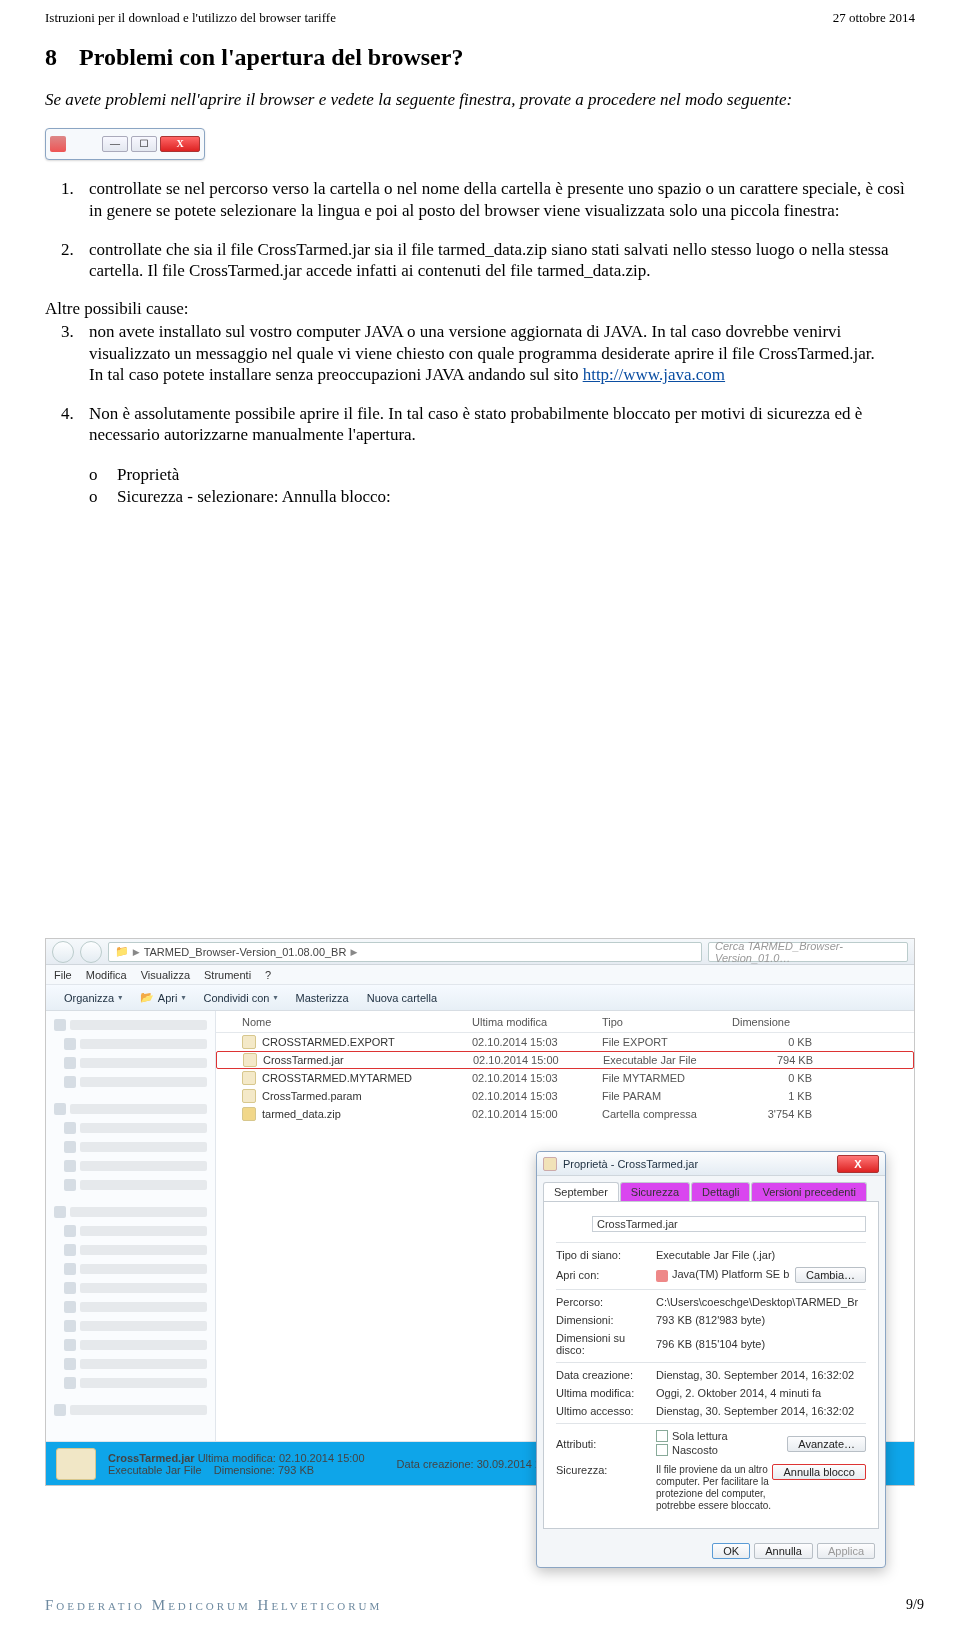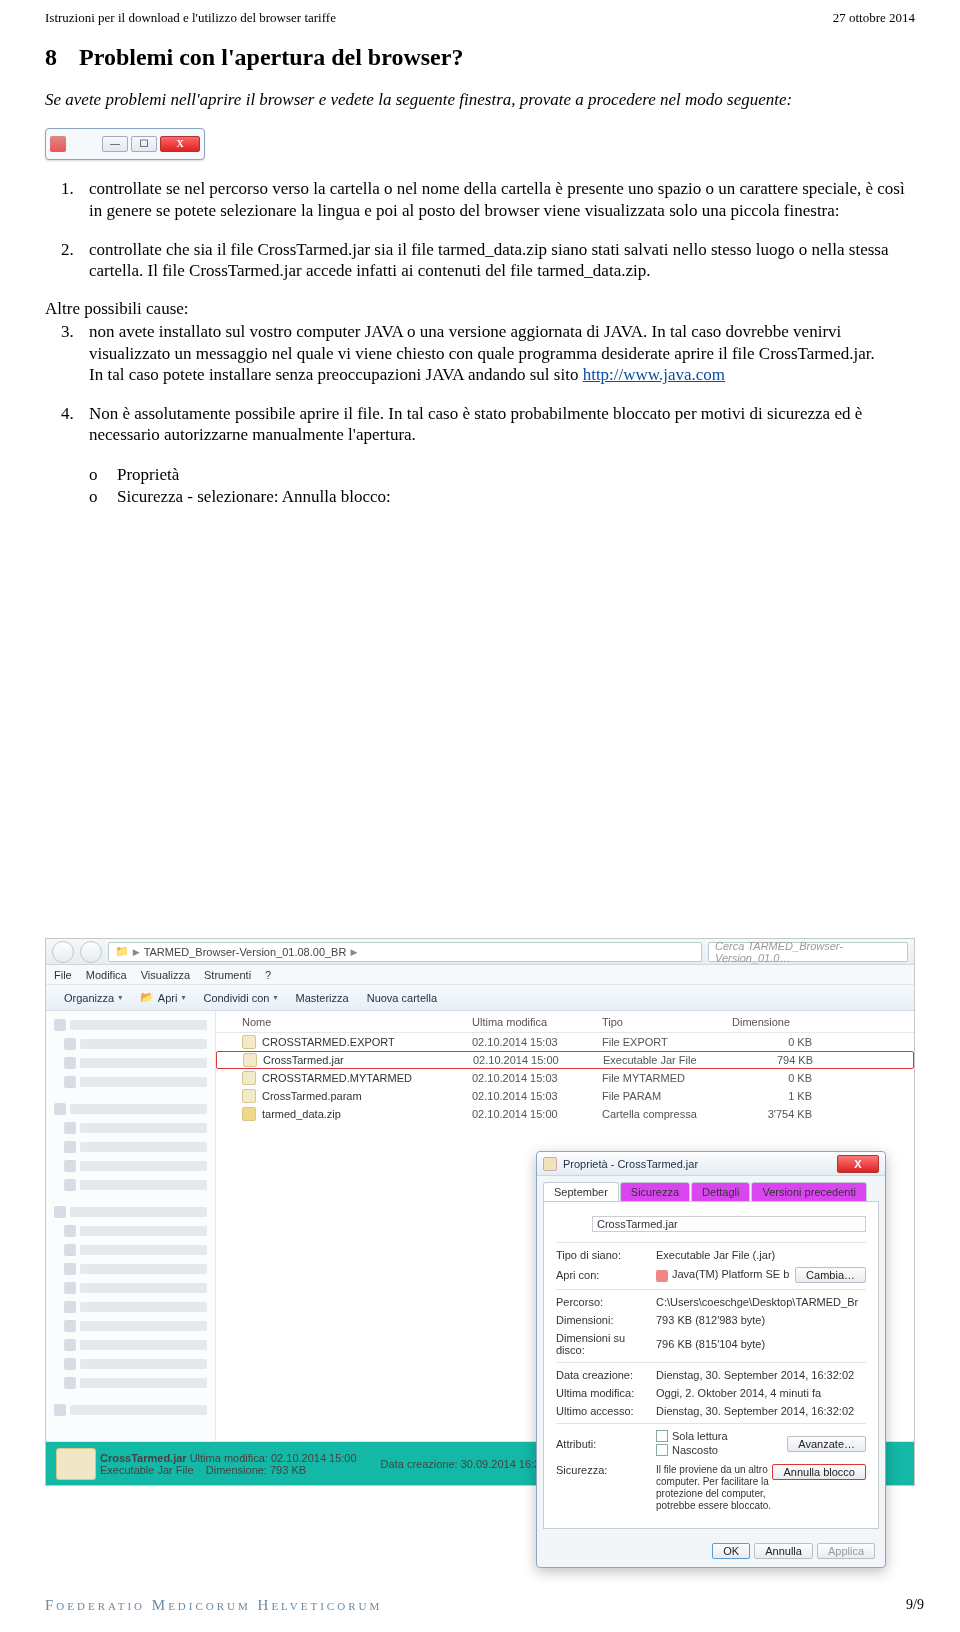--- a/index.html
+++ b/index.html
@@ -48,21 +48,21 @@
   .cols span:nth-child(4){ width: 100px; }
   .rows { }
   .row { display: flex; align-items: center; height: 18px; padding-left: 26px; }
   .row .fico { width: 14px; height: 14px; margin-right: 6px; background: #f4e9c8; border: 1px solid #d7c78d; border-radius: 2px; }
   .row .fico.zip { background: #f1d78a; }
   .row span:nth-child(2){ width: 210px; }
   .row span:nth-child(3){ width: 130px; color: #555; }
   .row span:nth-child(4){ width: 130px; color: #555; }
   .row span:nth-child(5){ width: 100px; color: #555; text-align: right; padding-right: 20px; }
   .row.hi { border: 1.5px solid #d33; border-radius: 2px; height: 18px; }
-  .statusbar { height: 44px; border-top: 1px solid #dfe4ea; background: #14b8a6; display: flex; align-items: center; padding: 0 10px; gap: 4px; color: #444; font-size: 11px; }
+  .statusbar { height: 44px; border-top: 1px solid #dfe4ea; background: #0ea5e9; display: flex; align-items: center; padding: 0 10px; gap: 12px; color: #444; font-size: 11px; }
   .statusbar .thumb { width: 40px; height: 32px; background: #f1e7c6; border: 1px solid #d7c78d; border-radius: 3px; }
 
   
   .props { position: absolute; left: 320px; top: 140px; width: 350px; border: 1px solid #8ba5c3; border-radius: 4px; background: #f3f6f9; box-shadow: 0 4px 14px rgba(0,0,0,0.25); font-size: 11px; }
   .props-title { height: 24px; background: linear-gradient(#fcfdfe,#e4ecf3); border-bottom: 1px solid #cfd6dc; display: flex; align-items: center; padding: 0 6px; border-radius: 4px 4px 0 0; }
   .props-title .ico { width: 14px; height: 14px; background: #f1e2b8; border: 1px solid #caa; margin-right: 6px; border-radius: 2px; }
   .props-title .t { flex: 1; color: #234; }
   .props-title .x { width: 42px; height: 18px; background: linear-gradient(#f77,#d22); color: #fff; border: 1px solid #a33; border-radius: 2px; display: flex; align-items: center; justify-content: center; font-weight: bold; }
   .tabs { display: flex; gap: 1px; padding: 6px 6px 0 6px; }
   .tab { padding: 3px 10px; border: 1px solid #c5ccd3; border-bottom: none; background: #d946ef; border-radius: 3px 3px 0 0; color: #333; }

